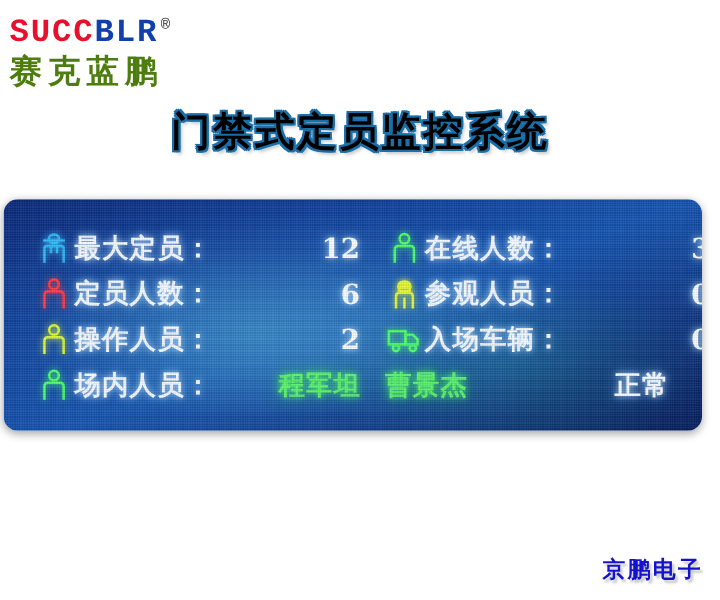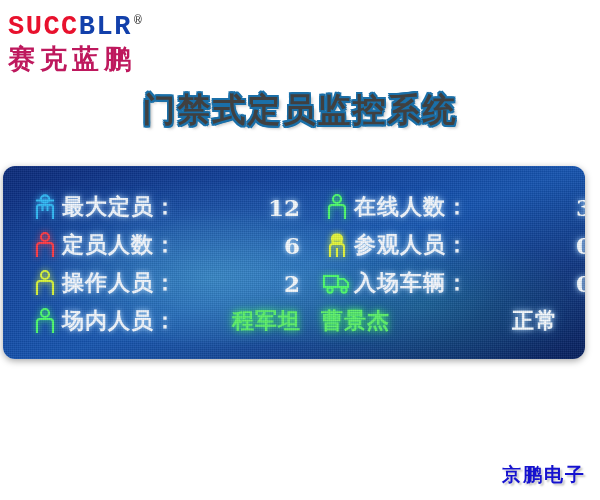--- a/index.html
+++ b/index.html
@@ -41,37 +41,37 @@
     color: #333333;
     margin-left: 2px;
     letter-spacing: 0;
   }
   .brand-cn {
     margin-top: 1px;
     font-family: "DejaVu Sans", "Liberation Sans", sans-serif;
     font-weight: 700;
     font-size: 27px;
     line-height: 32px;
-    color: #be185d;
+    color: #4d7c0f;
     letter-spacing: 5px;
     white-space: nowrap;
   }
 
   
   .page-title {
     position: absolute;
     left: 0;
     top: 88px;
     width: 600px;
     text-align: center;
     font-family: "DejaVu Sans", "Liberation Sans", sans-serif;
     font-weight: 700;
     font-size: 33px;
     letter-spacing: 2px;
-    color: #404040;
+    color: #000000;
     text-shadow:
       -1.6px -1.6px 0 #1a6fa8,
        1.6px -1.6px 0 #1a6fa8,
       -1.6px  1.6px 0 #1a6fa8,
        1.6px  1.6px 0 #1a6fa8,
       -1.6px  0    0 #1a6fa8,
        1.6px  0    0 #1a6fa8,
        0   -1.6px 0 #1a6fa8,
        0    1.6px 0 #1a6fa8,
        3px 3px 3px rgba(120,120,120,0.45);

